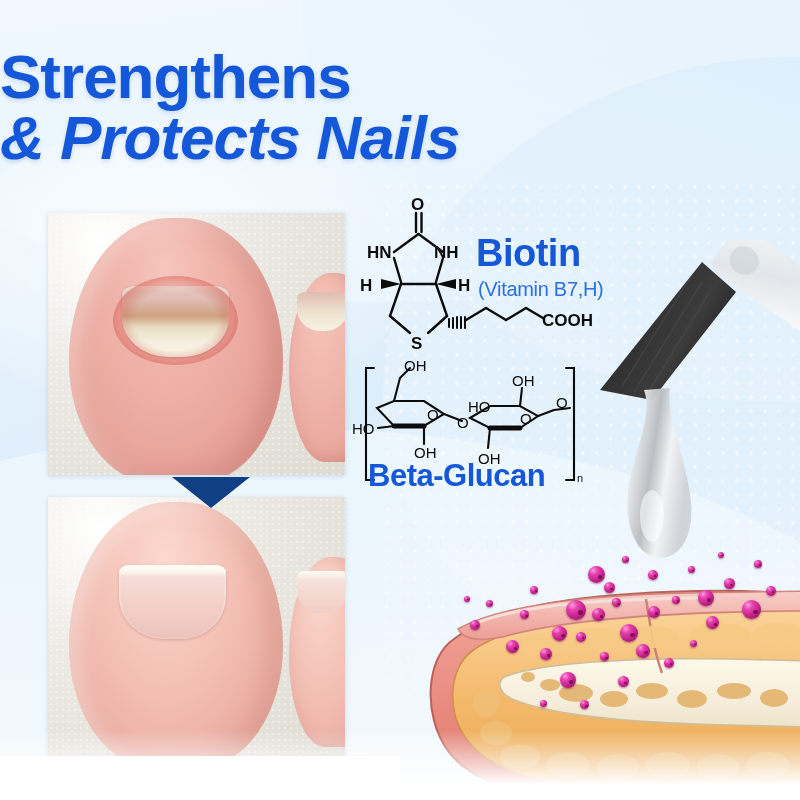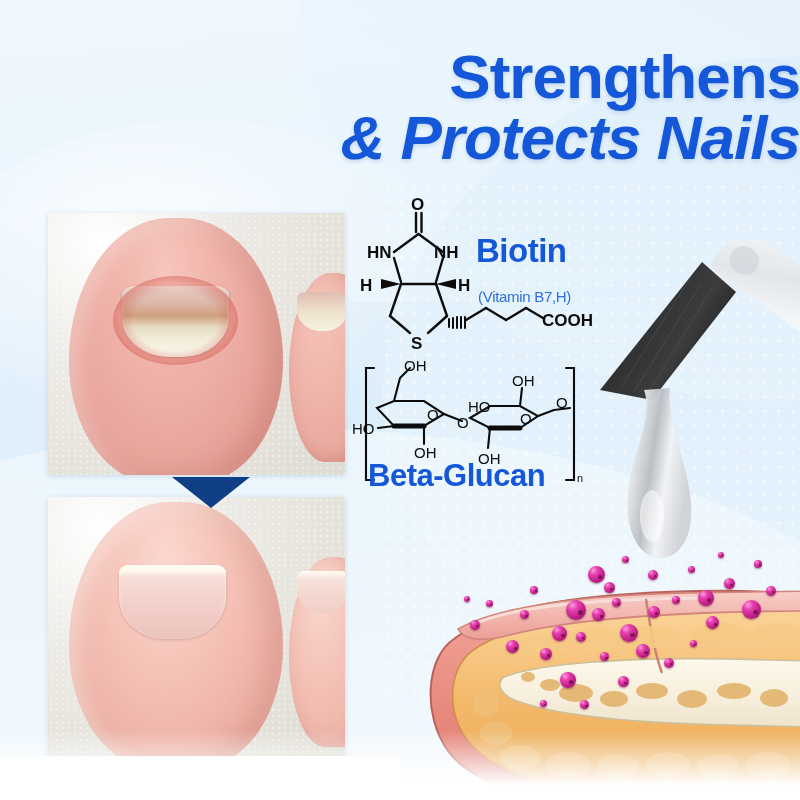--- a/index.html
+++ b/index.html
@@ -48,21 +48,21 @@
     opacity:.75;
   }
   .dots{
     position:absolute;right:0;top:180px;width:420px;height:520px;
     background-image:radial-gradient(#ffffff 1.6px,transparent 1.7px);
     background-size:14px 14px;opacity:.45;pointer-events:none;
   }
 
   
   .headline{
-    position:absolute;left:0;top:46px;width:800px;text-align:right;
+    position:absolute;left:0;top:46px;width:800px;text-align:left;
     z-index:40;line-height:.99;
     font-weight:bold;letter-spacing:-1px;
     color:#1457d8;
     text-shadow:0 2px 4px rgba(30,80,170,.18);
   }
   .headline .l1{display:block;font-size:62px;}
   .headline .l2{display:block;font-size:62px;font-style:italic;}
 
   
   .photo{
@@ -157,25 +157,25 @@
     position:absolute;left:172px;top:477px;width:0;height:0;
     border-left:39px solid transparent;border-right:39px solid transparent;
     border-top:31px solid #103f85;z-index:30;
   }
 
   
   .chem{position:absolute;left:352px;top:196px;width:250px;height:290px;z-index:25;}
   .chem svg{display:block;}
   .lbl-biotin{
     position:absolute;left:476px;top:232px;z-index:30;
-    font-size:33px;font-weight:bold;color:#1457d8;letter-spacing:-.5px;
+    font-size:38px;font-weight:bold;color:#1457d8;letter-spacing:-.5px;
   }
   .lbl-biotin-sub{
-    position:absolute;left:478px;top:288px;z-index:30;
-    font-size:15px;color:#2b6fe0;letter-spacing:-.3px;
+    position:absolute;left:478px;top:278px;z-index:30;
+    font-size:20px;color:#2b6fe0;letter-spacing:-.3px;
   }
   .lbl-glucan{
     position:absolute;left:368px;top:458px;z-index:30;
     font-size:31px;font-weight:bold;color:#1457d8;letter-spacing:-.5px;
   }
 
   
   .brush-wrap{position:absolute;left:560px;top:240px;width:260px;height:400px;z-index:28;}
 
   

